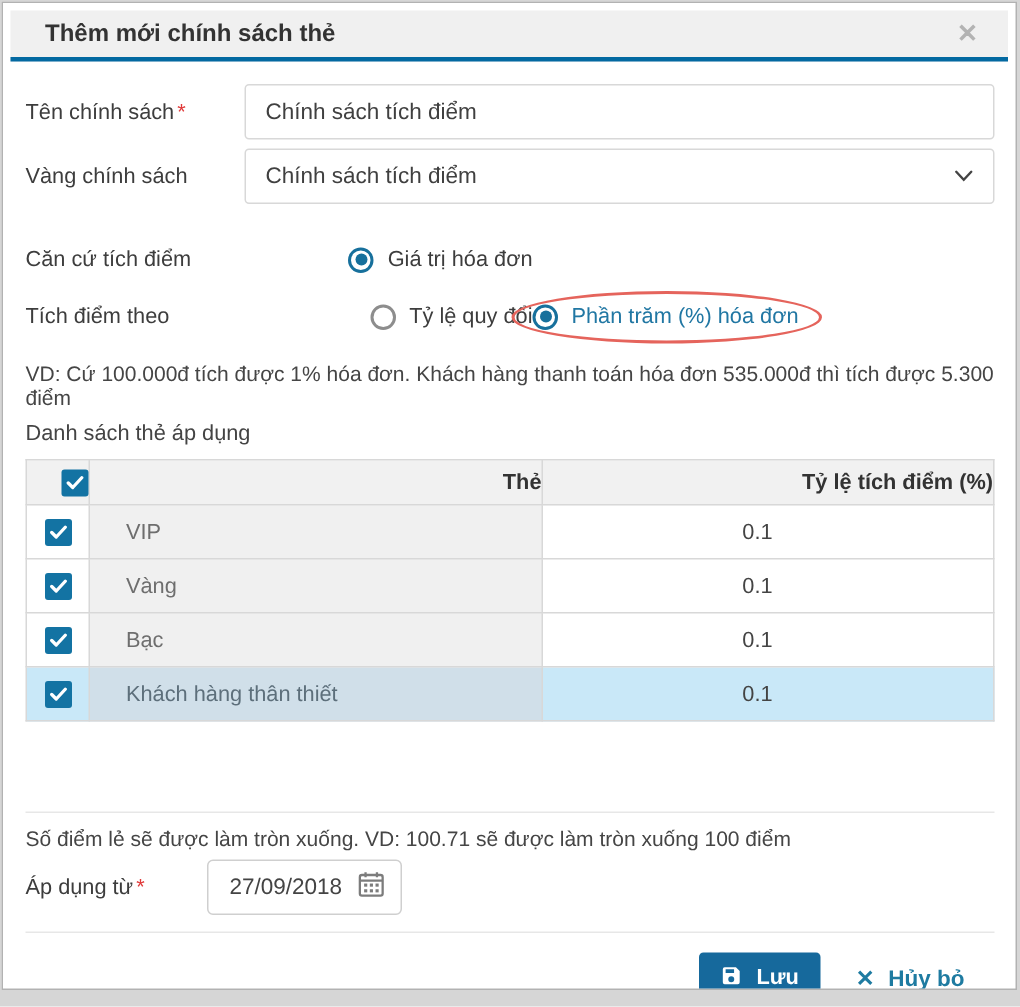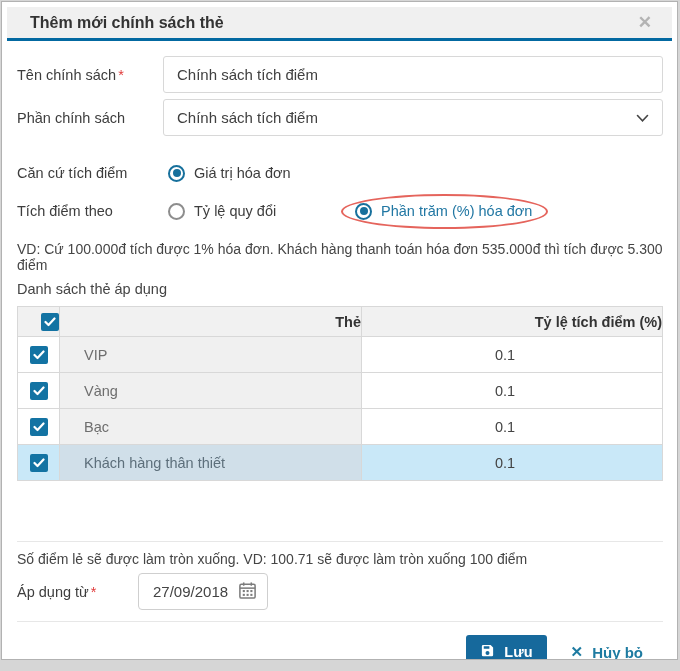--- a/index.html
+++ b/index.html
@@ -44,21 +44,21 @@
     background: #fff;
     display: flex; align-items: center;
   }
   input.text-field { outline: none; }
   .select-field { justify-content: space-between; cursor: pointer; }
 
   .row-radios1 { margin-top: 25px; height: 24px; }
   .row-radios2 { margin-top: 13px; height: 26px; }
   .radio-group { display: flex; align-items: center; padding-left: 5px; flex: 1; }
   .radio-option { display: flex; align-items: center; gap: 9px; position: relative; }
-  .radio-option.first { width: 187px; }
+  .radio-option.first { width: 187px; justify-content: flex-end; }
   .radio {
     width: 17px; height: 17px; border-radius: 50%;
     border: 2px solid #8d8d8d; position: relative; flex-shrink: 0;
     background: #fff; cursor: pointer;
   }
   .radio.on { border-color: #17709c; }
   .radio.on::after {
     content: ""; position: absolute; left: 2.5px; top: 2.5px;
     width: 8px; height: 8px; border-radius: 50%; background: #17709c;
   }
@@ -134,21 +134,21 @@
   </div>
 
   <div class="content">
 
     <div class="form-row row-name">
       <span class="lbl"><span>Tên chính sách</span><span class="req">*</span></span>
       <input class="text-field" value="Chính sách tích điểm" style="">
     </div>
 
     <div class="form-row row-type">
-      <span class="lbl">Phần chính sách</span>
+      <span class="lbl">Vàng chính sách</span>
       <div class="select-field">
         <span>Chính sách tích điểm</span>
         <span>
           <svg width="13" height="9" viewBox="0 0 13 9">
               <path d="M1.5 1.5 L6.5 6.8 L11.5 1.5" stroke="#444" stroke-width="1.6" fill="none" stroke-linecap="round"></path>
             </svg>
         </span>
       </div>
     </div>
 

